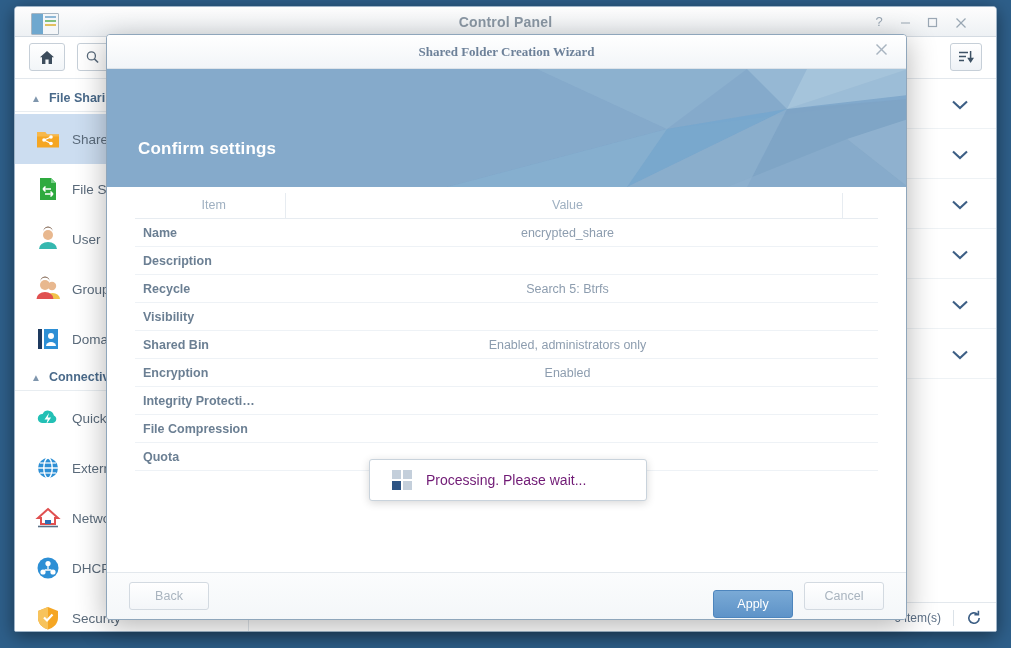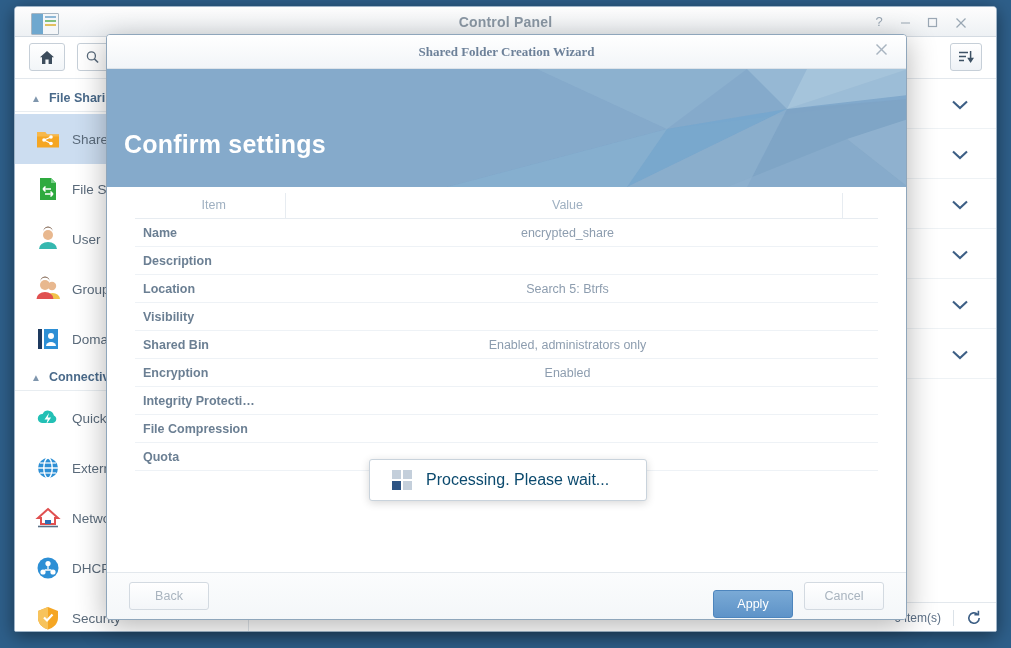--- a/index.html
+++ b/index.html
@@ -209,22 +209,22 @@
 
   
   #wiz-banner {
     position: relative;
     height: 118px;
     background: #85aacb;
     overflow: hidden;
   }
   #wiz-banner svg { position: absolute; inset: 0; }
   #wiz-heading {
-    position: absolute; left: 17px; bottom: 28px;
-    font-size: 25px; font-weight: bold;
+    position: absolute; left: 31px; bottom: 28px;
+    font-size: 17px; font-weight: bold;
     color: #ffffff;
     letter-spacing: .2px;
   }
 
   
   #wiz-content {
     position: relative;
     height: 385px;
     padding: 6px 28px 0 28px;
     background: #fff;
@@ -272,22 +272,22 @@
     width: 20px; height: 20px;
     display: grid;
     grid-template-columns: 9px 9px;
     grid-template-rows: 9px 9px;
     gap: 2px;
     flex: none;
   }
   #spinner i { display:block; background: #c4cfdb; }
   #spinner i.dark { background: #2d5484; }
   #processing-text {
-    font-size: 16px;
-    color: #0c4a6e;
+    font-size: 14px;
+    color: #701a75;
   }
 
   
   #wiz-footer {
     position: relative;
     height: 48px;
     border-top: 1px solid #e3e8ed;
     background: linear-gradient(#fbfcfd, #f4f7f9);
   }
   .wbtn {
@@ -620,21 +620,21 @@
             <td class="k">Name</td>
             <td class="v">encrypted_share</td>
             <td></td>
           </tr>
           <tr>
             <td class="k">Description</td>
             <td class="v"></td>
             <td></td>
           </tr>
           <tr>
-            <td class="k">Location</td>
+            <td class="k">Recycle</td>
             <td class="v">Search 5: Btrfs</td>
             <td></td>
           </tr>
           <tr>
             <td class="k">Visibility</td>
             <td class="v"></td>
             <td></td>
           </tr>
           <tr>
             <td class="k">Shared Bin</td>

